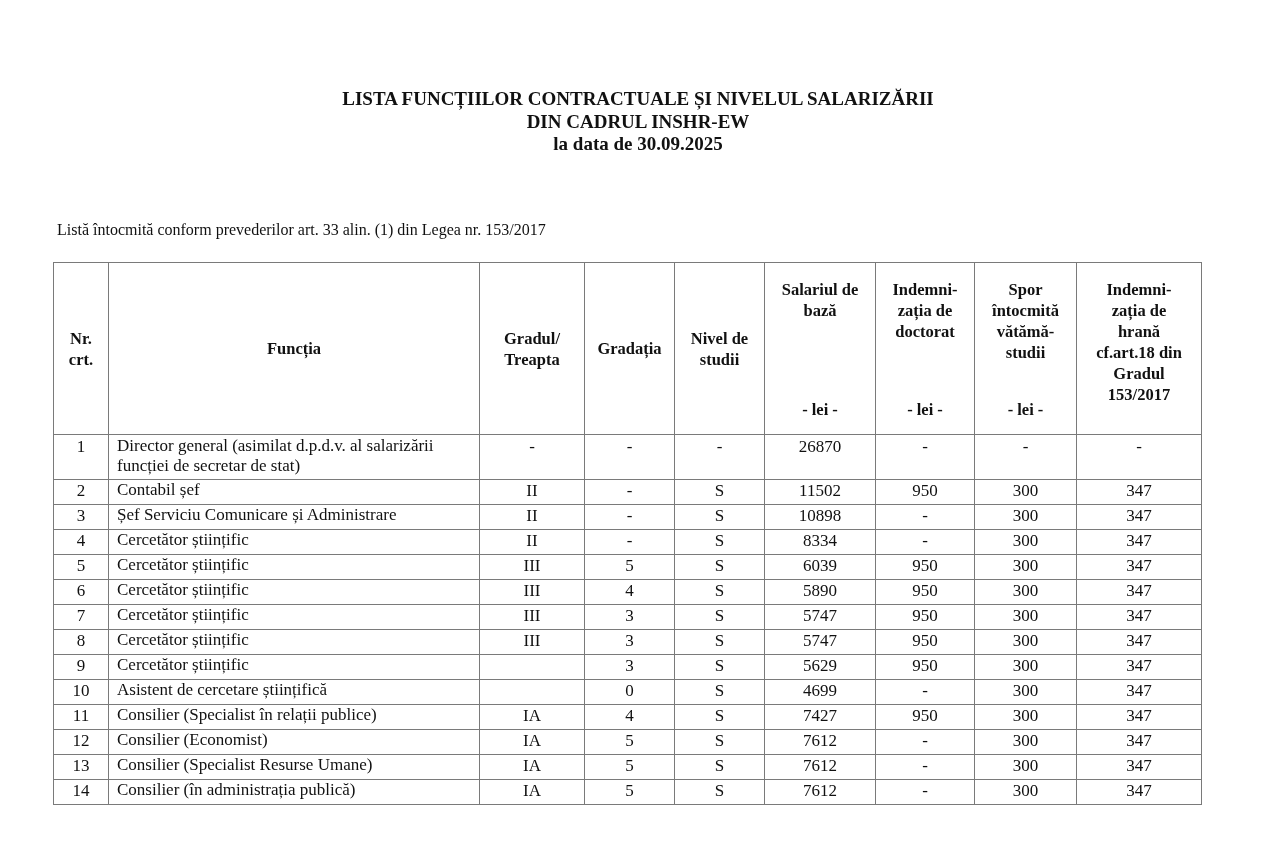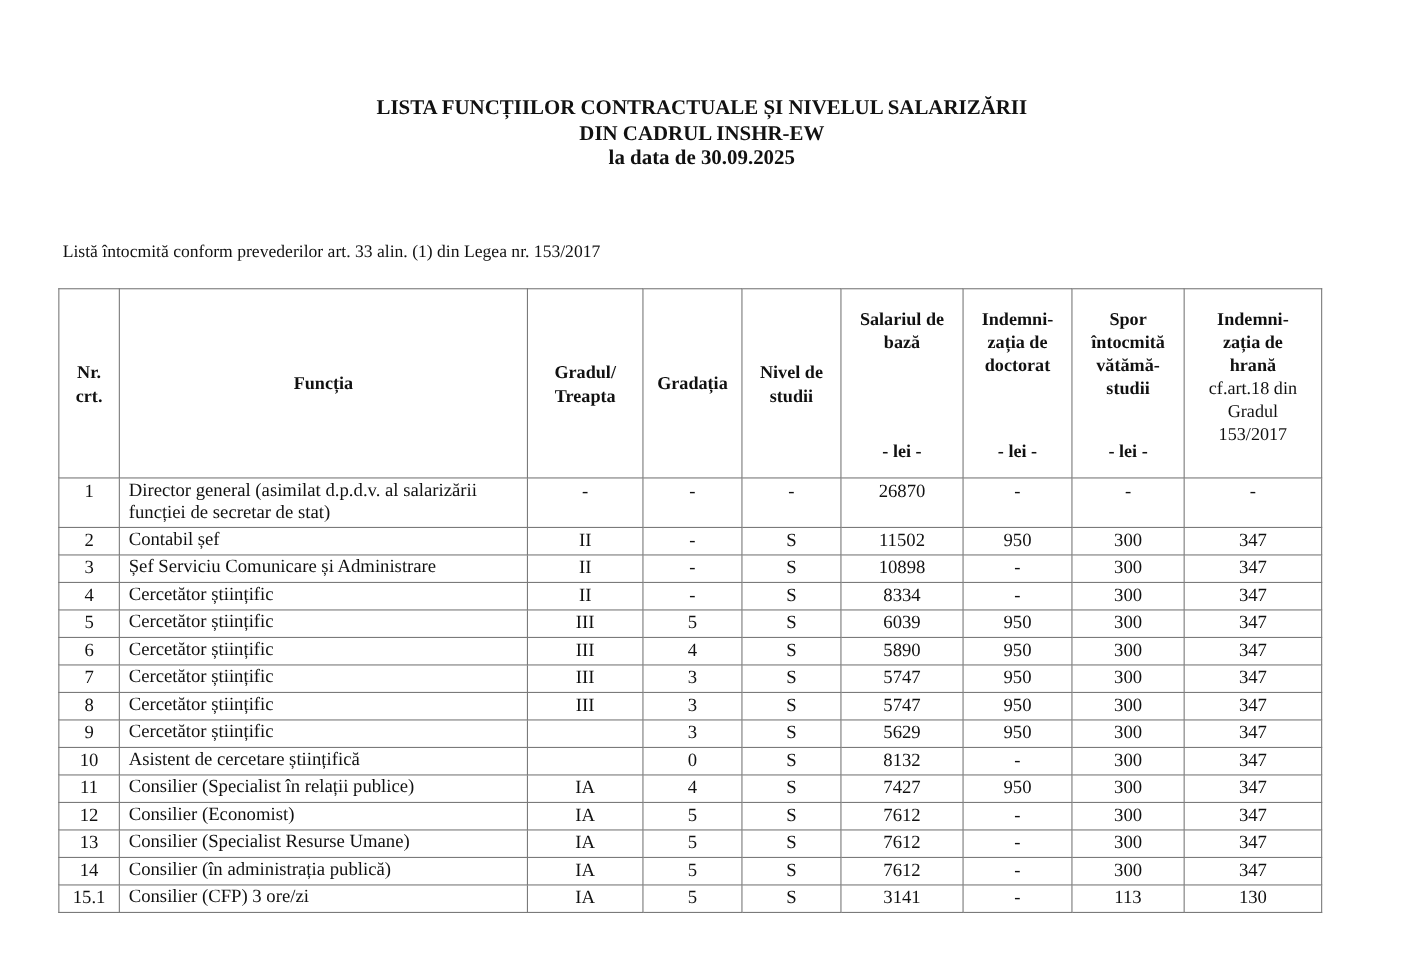--- a/index.html
+++ b/index.html
@@ -26,21 +26,21 @@
   table.grid { border: 1.5px solid #444; }
   thead th {
     font-weight: bold; height: 155px; text-align: center;
     font-size: 16.5px; line-height: 21px; position: relative; margin-left: 18px;
   }
   thead th.mid { vertical-align: middle; }
   thead th.tp { vertical-align: top; padding-top: 16px; }
   th .lei {
     position: absolute; left: 0; right: 0; bottom: 14px; text-align: center; font-weight: bold;
   }
-  th .normal { font-weight: normal; }
+  th .normal { font-weight: bold; }
   tbody td { text-align: center; height: 24px; line-height: 22px; vertical-align: middle; }
   tbody td.fn { text-align: left; padding-left: 8px; line-height: 20px; }
   tbody tr.tall td { height: 43px; vertical-align: top; padding-top: 1px; }
   tbody tr.tall td.fn { padding-top: 1px; }
 </style>
 </head>
 <body>
 
 <div class="title">
   <div>LISTA FUNCȚIILOR CONTRACTUALE ȘI NIVELUL SALARIZĂRII</div>
@@ -209,21 +209,21 @@
         <td>950</td>
         <td>300</td>
         <td>347</td>
       </tr>
       <tr>
         <td>10</td>
         <td class="fn">Asistent de cercetare științifică</td>
         <td></td>
         <td>0</td>
         <td>S</td>
-        <td>8132</td>
+        <td>4699</td>
         <td>-</td>
         <td>300</td>
         <td>347</td>
       </tr>
       <tr>
         <td>11</td>
         <td class="fn">Consilier (Specialist în relații publice)</td>
         <td>IA</td>
         <td>4</td>
         <td>S</td>
@@ -258,25 +258,14 @@
         <td>14</td>
         <td class="fn">Consilier (în administrația publică)</td>
         <td>IA</td>
         <td>5</td>
         <td>S</td>
         <td>7612</td>
         <td>-</td>
         <td>300</td>
         <td>347</td>
       </tr>
-      <tr>
-        <td>15.1</td>
-        <td class="fn">Consilier (CFP) 3 ore/zi</td>
-        <td>IA</td>
-        <td>5</td>
-        <td>S</td>
-        <td>3141</td>
-        <td>-</td>
-        <td>113</td>
-        <td>130</td>
-      </tr>
     </tbody>
 </table>
 
 </body></html>

